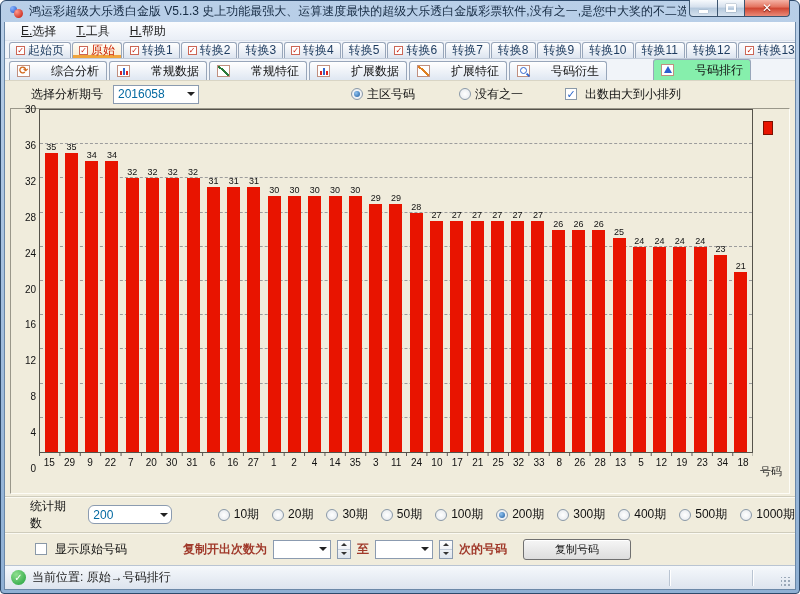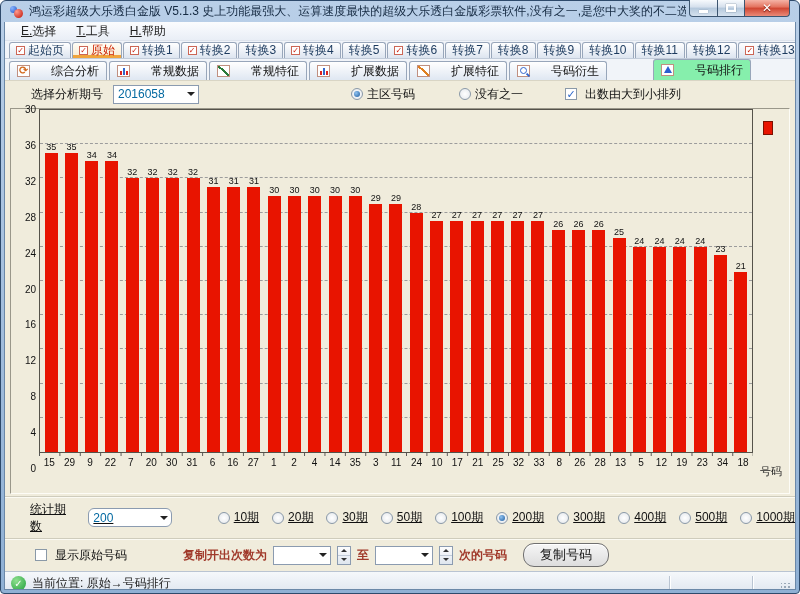--- a/index.html
+++ b/index.html
@@ -89,33 +89,33 @@
   .bar-slot{flex:1;height:100%;display:flex;flex-direction:column;align-items:center;justify-content:flex-end;min-width:0;}
   .bar-value{font-size:9px;line-height:10px;color:#111;margin-bottom:1px;}
   .bar{width:13px;background:#e81400;flex:none;}
   .xticks{height:3px;background-image:linear-gradient(to right,#555 1px,transparent 1px);}
   .xaxis{display:flex;}
   .x-label{flex:1;text-align:center;font-size:10px;color:#111;padding-top:1px;min-width:0;}
   .xaxis-title{position:absolute;right:7px;bottom:14px;font-size:11px;color:#222;}
   
   .bottomrow{flex:none;display:flex;align-items:center;font-size:12px;color:#111;
     border-top:1px solid #cfccbc;box-shadow:inset 0 1px 0 #fbfaf3;}
-  .bottomrow1{height:42px;padding-left:25px;text-decoration:underline;}
+  .bottomrow1{height:36px;padding-left:25px;}
   .combo.stats{width:90px;margin-left:14px;border-radius:6px;}
   .period-radios{margin-left:46px;display:flex;gap:13px;}
   .bottomrow2{height:33px;padding-left:30px;}
   .copy-group{margin-left:56px;display:flex;align-items:center;gap:6px;}
   .red-label{color:#a0392a;font-weight:bold;}
   .combo.small{width:58px;}
   .spinner{width:14px;height:19px;display:inline-flex;flex-direction:column;border:1px solid #8b9bb0;background:linear-gradient(#fdfdfd,#dfe6ee);}
   .spin{flex:1;display:flex;align-items:center;justify-content:center;border-bottom:1px solid #c3ccd8;}
   .spin:last-child{border-bottom:none;}
   .spin.up::before{content:"";border-left:3px solid transparent;border-right:3px solid transparent;border-bottom:3px solid #333;}
   .spin.down::before{content:"";border-left:3px solid transparent;border-right:3px solid transparent;border-top:3px solid #333;}
-  .button{margin-left:10px;padding:2px 16px;font-size:13px;color:#111;border:1px solid #707070;border-radius:11px;
+  .button{margin-left:10px;padding:2px 31px;font-size:11px;color:#111;border:1px solid #707070;border-radius:3px;
     background:linear-gradient(#f6f6f6,#dddddd);box-shadow:inset 0 1px 0 #fff;cursor:default;}
   
   .statusbar{margin-top:auto;height:24px;flex:none;display:flex;align-items:center;gap:6px;padding:0 4px 0 6px;
     background:linear-gradient(#f5f8fb,#dde4ee);border-top:1px solid #b9c4d2;font-size:12px;color:#222;}
   .status-ok{width:15px;height:15px;border-radius:50%;background:radial-gradient(circle at 35% 30%,#8fe08f,#1e9e3a);
     color:#fff;font-size:10px;line-height:15px;text-align:center;flex:none;}
   .sep{width:1px;height:16px;background:#b9c4d2;box-shadow:1px 0 0 #fff;}
   .sep1{margin-left:auto;}
   .spacer70{width:70px;}
   .spacer16{width:16px;}

